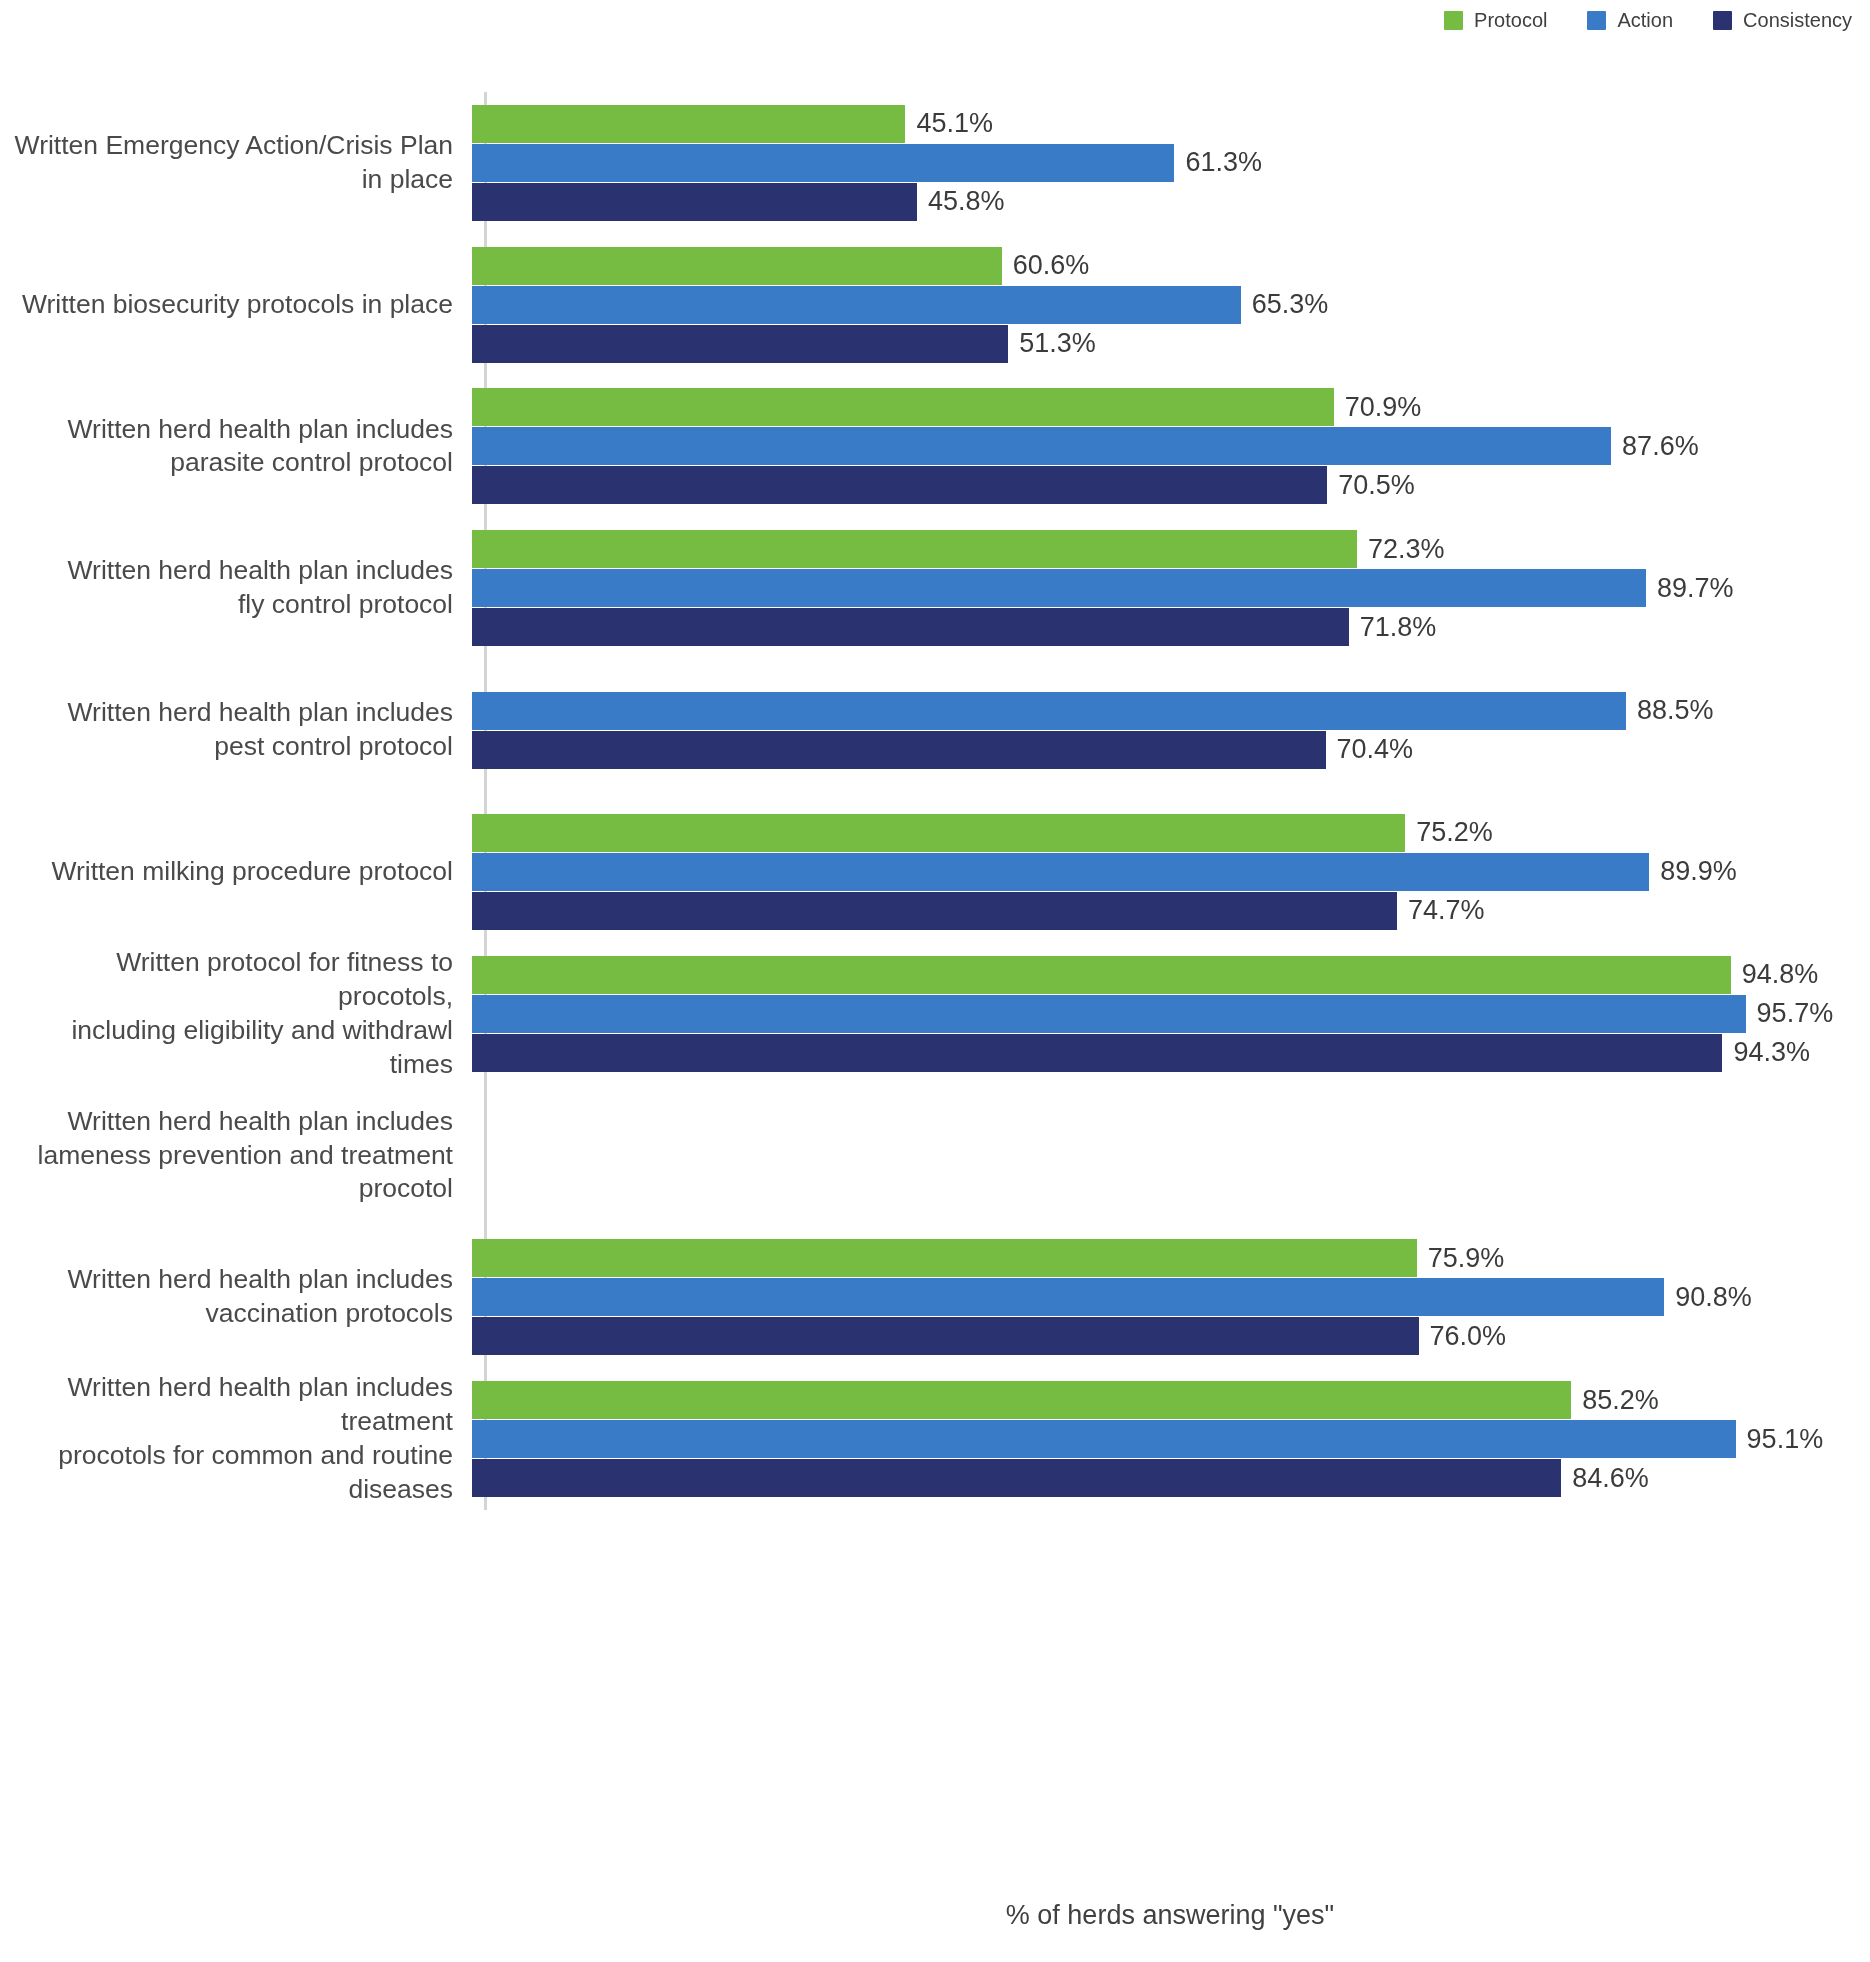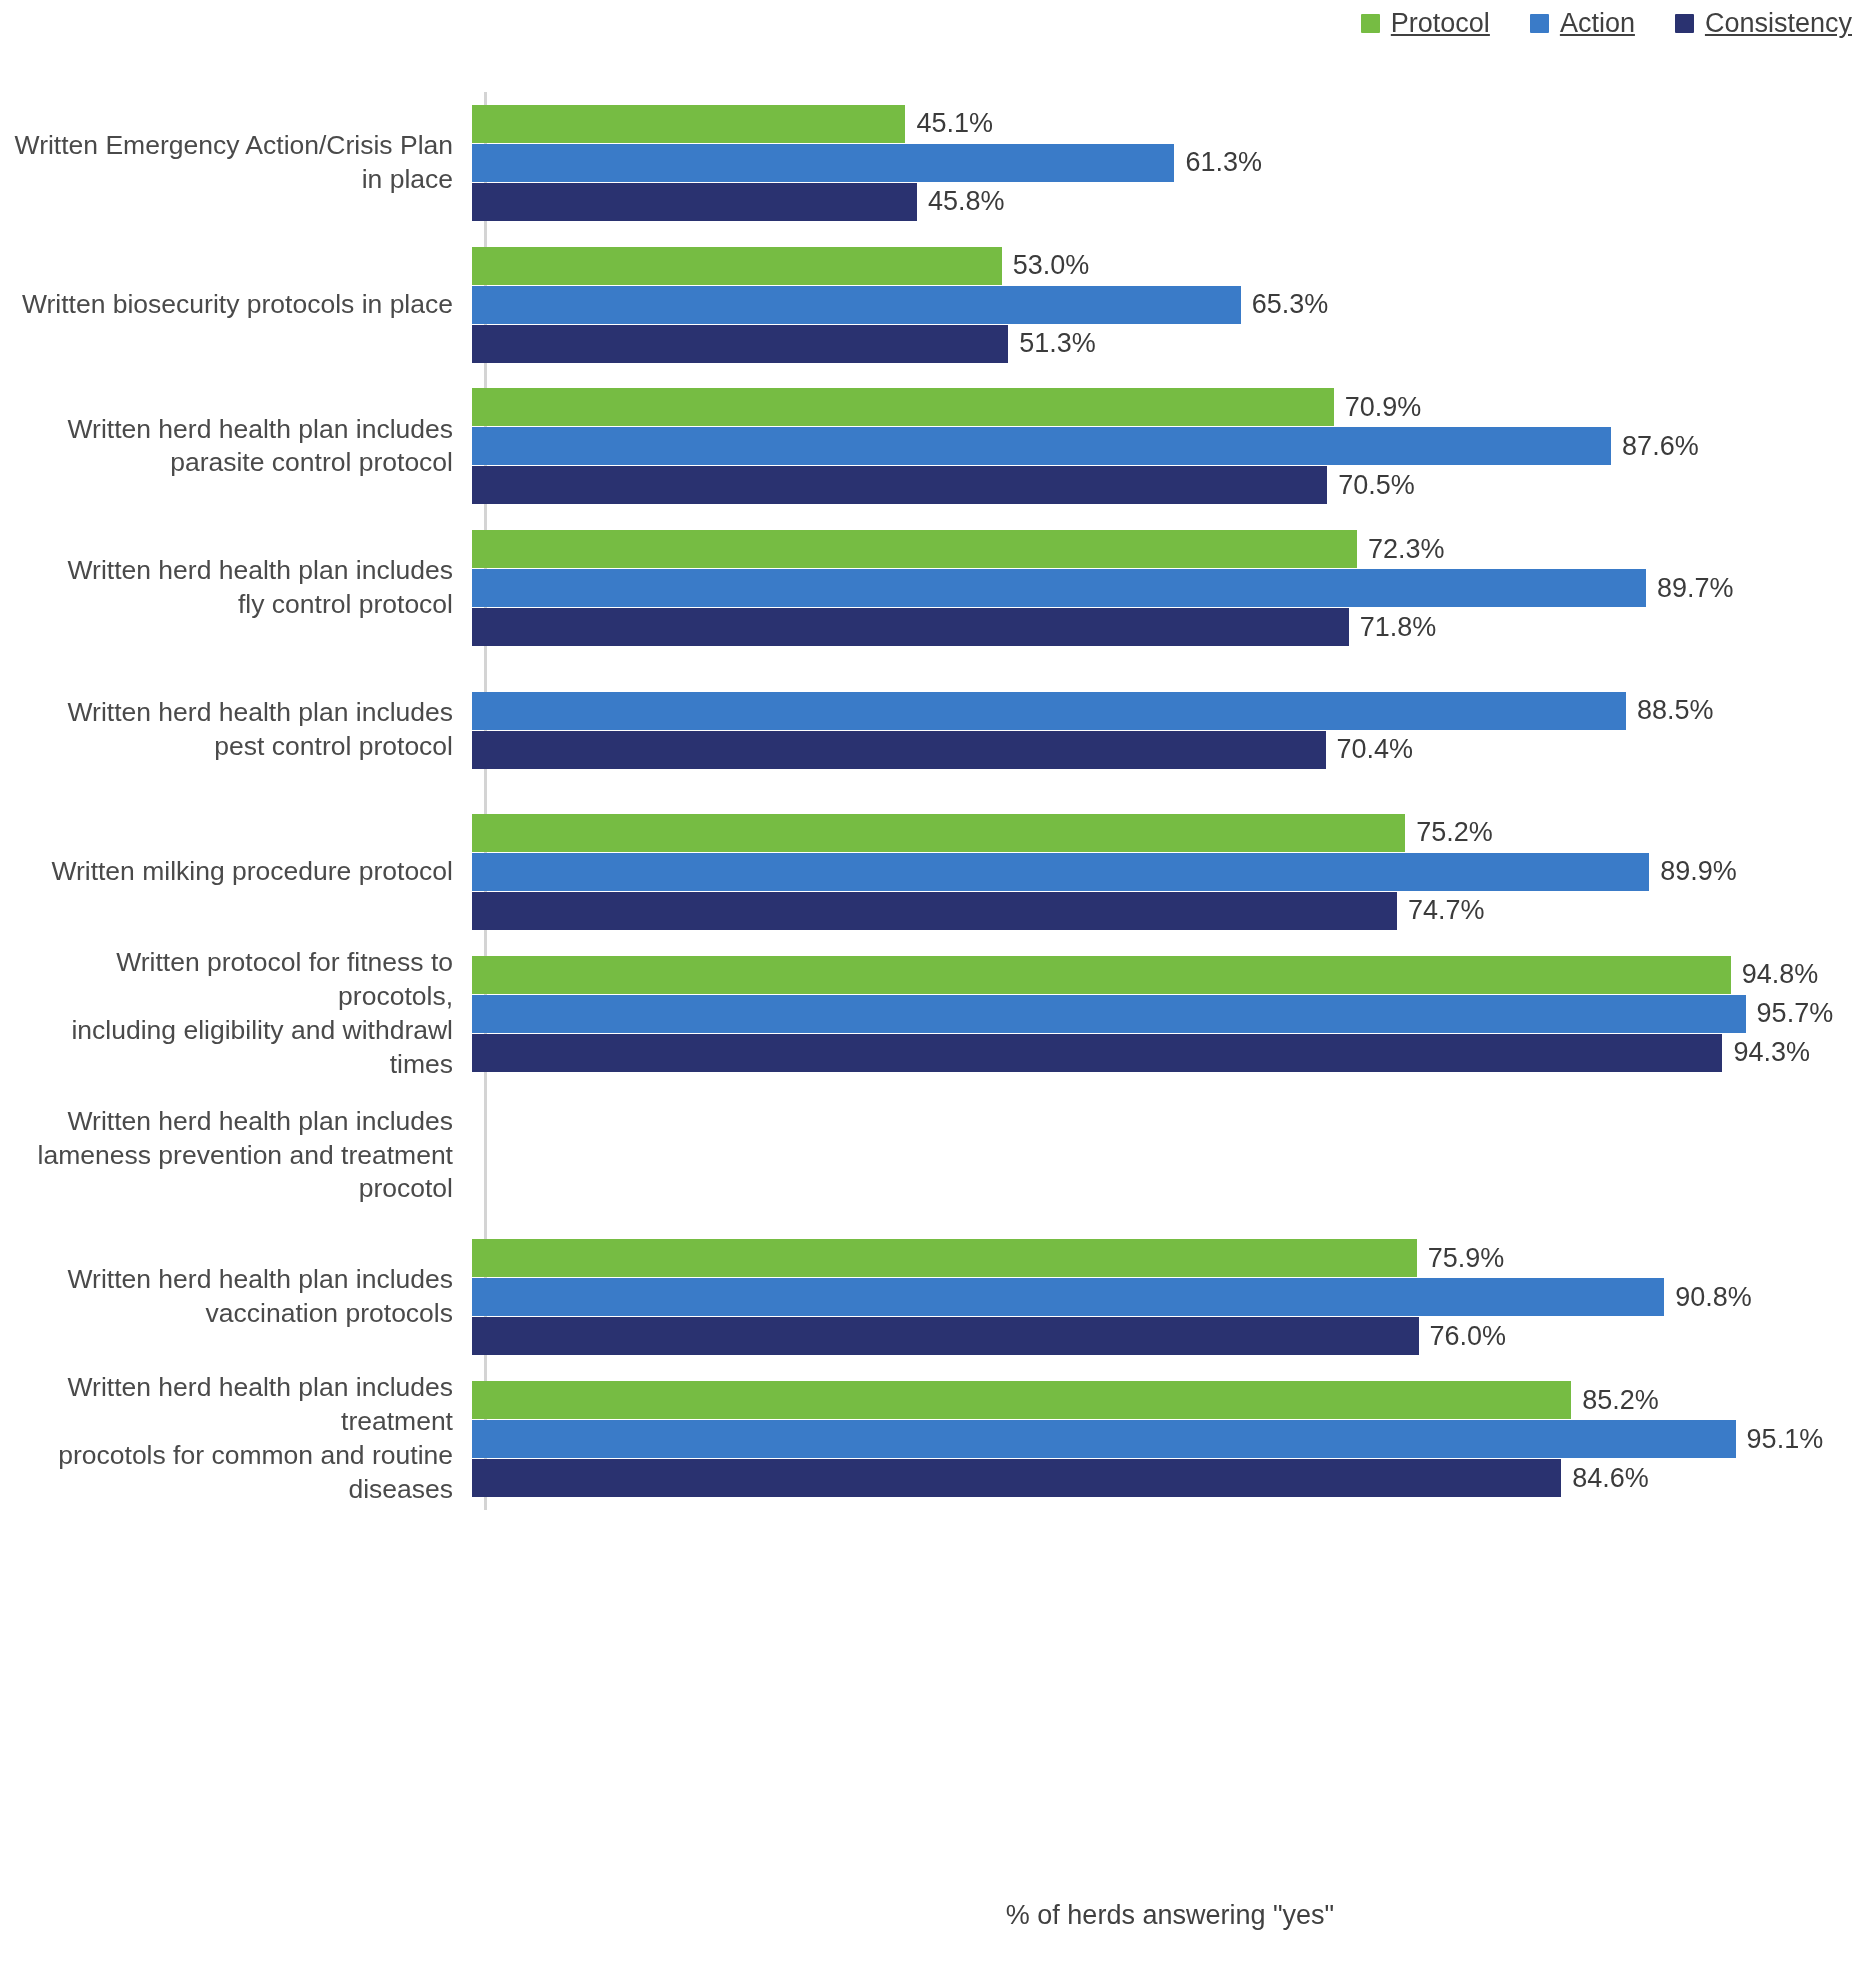--- a/index.html
+++ b/index.html
@@ -12,21 +12,21 @@
     position:relative;
   }
   
   #legend{
     position:absolute;
     top:10px; right:18px;
     display:flex; align-items:center; gap:40px;
   }
   .legend-item{display:flex;align-items:center;gap:11px;}
   .legend-swatch{width:19px;height:19px;display:block;border-radius:1px;}
-  .legend-label{font-size:27px;color:#404040;line-height:1;white-space:nowrap;text-decoration:underline;}
+  .legend-label{font-size:20px;color:#404040;line-height:1;white-space:nowrap;}
 
   
   #plot{
     position:absolute;
     left:14px; top:92px;
     width:1870px; height:1418px;
   }
   #axis-line{
     position:absolute;
     left:470px; top:0;
@@ -130,21 +130,21 @@
             <div class="bar s-consistency" style="width: 445px; background: rgb(42, 50, 112);"></div>
             <span class="bar-value">45.8%</span>
           </div>
         </div>
       </div>
       <div class="group">
         <div class="cat-label">Written biosecurity protocols in place</div>
         <div class="bars">
           <div class="bar-row">
             <div class="bar s-protocol" style="width: 529.7px; background: rgb(118, 188, 67);"></div>
-            <span class="bar-value">53.0%</span>
+            <span class="bar-value">60.6%</span>
           </div>
           <div class="bar-row">
             <div class="bar s-action" style="width: 768.8px; background: rgb(58, 123, 200);"></div>
             <span class="bar-value">65.3%</span>
           </div>
           <div class="bar-row">
             <div class="bar s-consistency" style="width: 536.3px; background: rgb(42, 50, 112);"></div>
             <span class="bar-value">51.3%</span>
           </div>
         </div>

